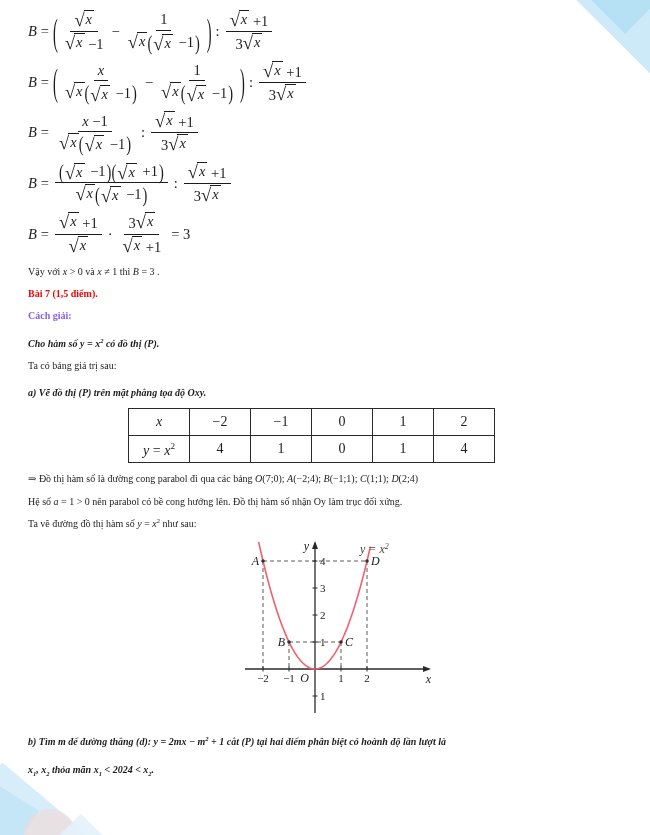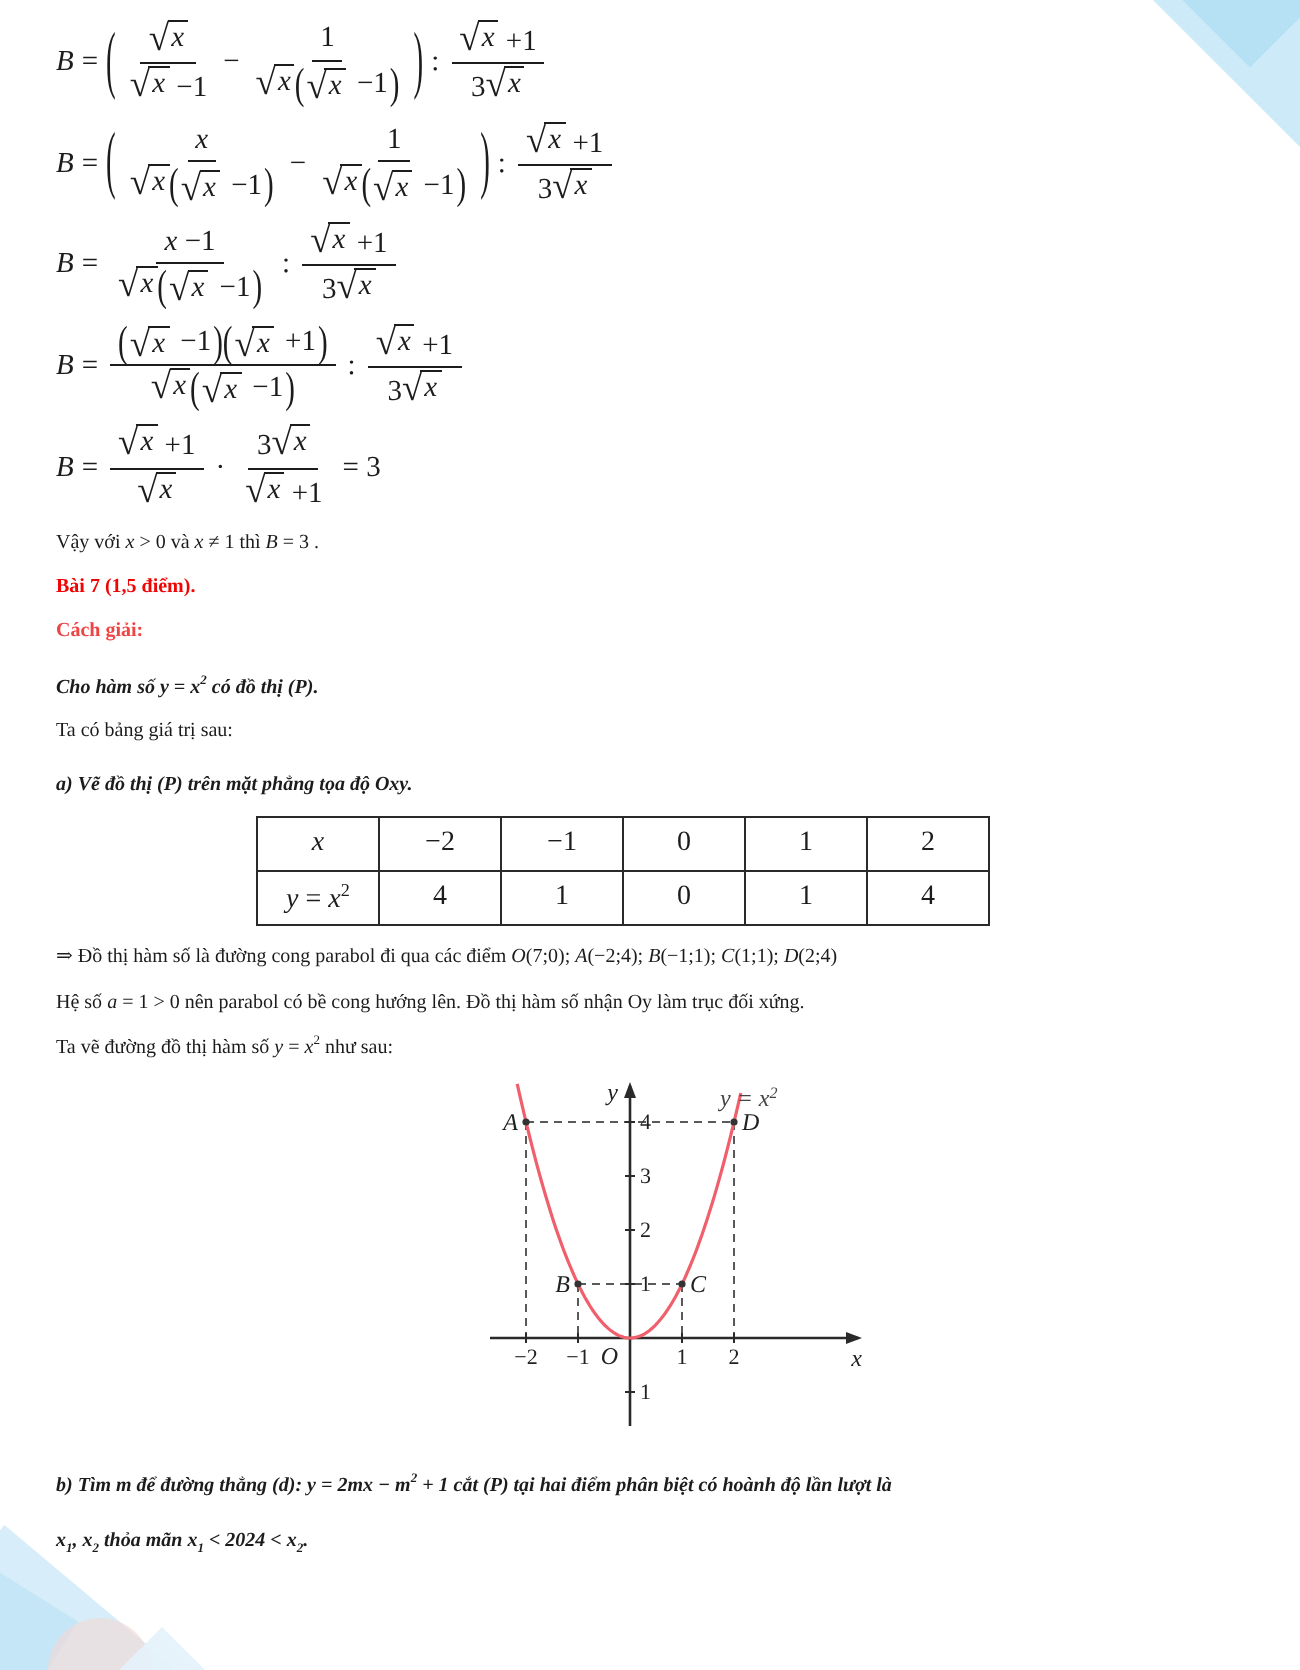--- a/index.html
+++ b/index.html
@@ -20,21 +20,21 @@
   .deco-bl .b3{position:absolute;left:24px;bottom:-26px;width:52px;height:52px;border-radius:50%;background:#f3d9d6;opacity:.6;}
   .deco-bl .b4{position:absolute;left:58px;bottom:-34px;width:46px;height:46px;transform:rotate(45deg);background:#e4f2fb;opacity:.9;}
 
   
   .line{margin:9px 0;font-size:10px;line-height:1.32;}
   .mn{white-space:pre-wrap;}
   .mv{font-style:italic;white-space:pre-wrap;}
   sup.msup{font-size:.65em;}
   sub.msub{font-size:.65em;}
   .red{color:#f00505;font-weight:bold;}
-  .blue{color:#ef4444;font-weight:bold;font-family:Liberation Serif, serif;}
+  .blue{color:#8b5cf6;font-weight:bold;font-family:Liberation Serif, serif;}
   .bi{font-weight:bold;font-style:italic;margin-top:14px;}
 
   
   .eq{display:flex;align-items:center;gap:4px;font-size:14.5px;margin:4px 0 7px 0;min-height:42px;}
   .frac{display:inline-flex;flex-direction:column;align-items:center;vertical-align:middle;margin:0 2px;}
   .fnum{display:block;text-align:center;border-bottom:1.2px solid #1c1c1c;padding:0 4px 1px 4px;line-height:1.2;}
   .fden{display:block;text-align:center;padding:1px 4px 0 4px;line-height:1.2;}
   .sqrt{display:inline-flex;align-items:flex-end;}
   .rsign{font-size:1.28em;line-height:.85;}
   .rbody{border-top:1.2px solid #1c1c1c;padding:0 2px;line-height:1.15;margin-left:-1px;}
@@ -302,21 +302,21 @@
           <td><span class="mv">y</span><span class="mn"> = </span><span class="mv">x</span><sup class="msup">2</sup></td>
           <td><span class="mn">4</span></td>
           <td><span class="mn">1</span></td>
           <td><span class="mn">0</span></td>
           <td><span class="mn">1</span></td>
           <td><span class="mn">4</span></td>
         </tr>
       </tbody>
   </table>
 
-  <p class="line"><span class="mn">⇒ Đồ thị hàm số là đường cong parabol đi qua các điểm </span><span class="mv">O</span><span class="mn">(7;0); </span><span class="mv">A</span><span class="mn">(−2;4); </span><span class="mv">B</span><span class="mn">(−1;1); </span><span class="mv">C</span><span class="mn">(1;1); </span><span class="mv">D</span><span class="mn">(2;4)</span></p>
+  <p class="line"><span class="mn">⇒ Đồ thị hàm số là đường cong parabol đi qua các bảng </span><span class="mv">O</span><span class="mn">(7;0); </span><span class="mv">A</span><span class="mn">(−2;4); </span><span class="mv">B</span><span class="mn">(−1;1); </span><span class="mv">C</span><span class="mn">(1;1); </span><span class="mv">D</span><span class="mn">(2;4)</span></p>
   <p class="line"><span class="mn">Hệ số </span><span class="mv">a</span><span class="mn"> = 1 &gt; 0 nên parabol có bề cong hướng lên. Đồ thị hàm số nhận Oy làm trục đối xứng.</span></p>
   <p class="line"><span class="mn">Ta vẽ đường đồ thị hàm số </span><span class="mv">y</span><span class="mn"> = </span><span class="mv">x</span><sup class="msup">2</sup><span class="mn"> như sau:</span></p>
 
   <div class="graph-wrap">
     <svg width="190" height="178" viewBox="0 0 190 178">
         <line x1="20" y1="22" x2="124" y2="22" stroke="#5a5a5a" stroke-width="1" stroke-dasharray="4 3"></line>
         <line x1="20" y1="22" x2="20" y2="130" stroke="#5a5a5a" stroke-width="1" stroke-dasharray="4 3"></line>
         <line x1="124" y1="22" x2="124" y2="130" stroke="#5a5a5a" stroke-width="1" stroke-dasharray="4 3"></line>
         <line x1="46" y1="103" x2="98" y2="103" stroke="#5a5a5a" stroke-width="1" stroke-dasharray="4 3"></line>
         <line x1="46" y1="103" x2="46" y2="130" stroke="#5a5a5a" stroke-width="1" stroke-dasharray="4 3"></line>

